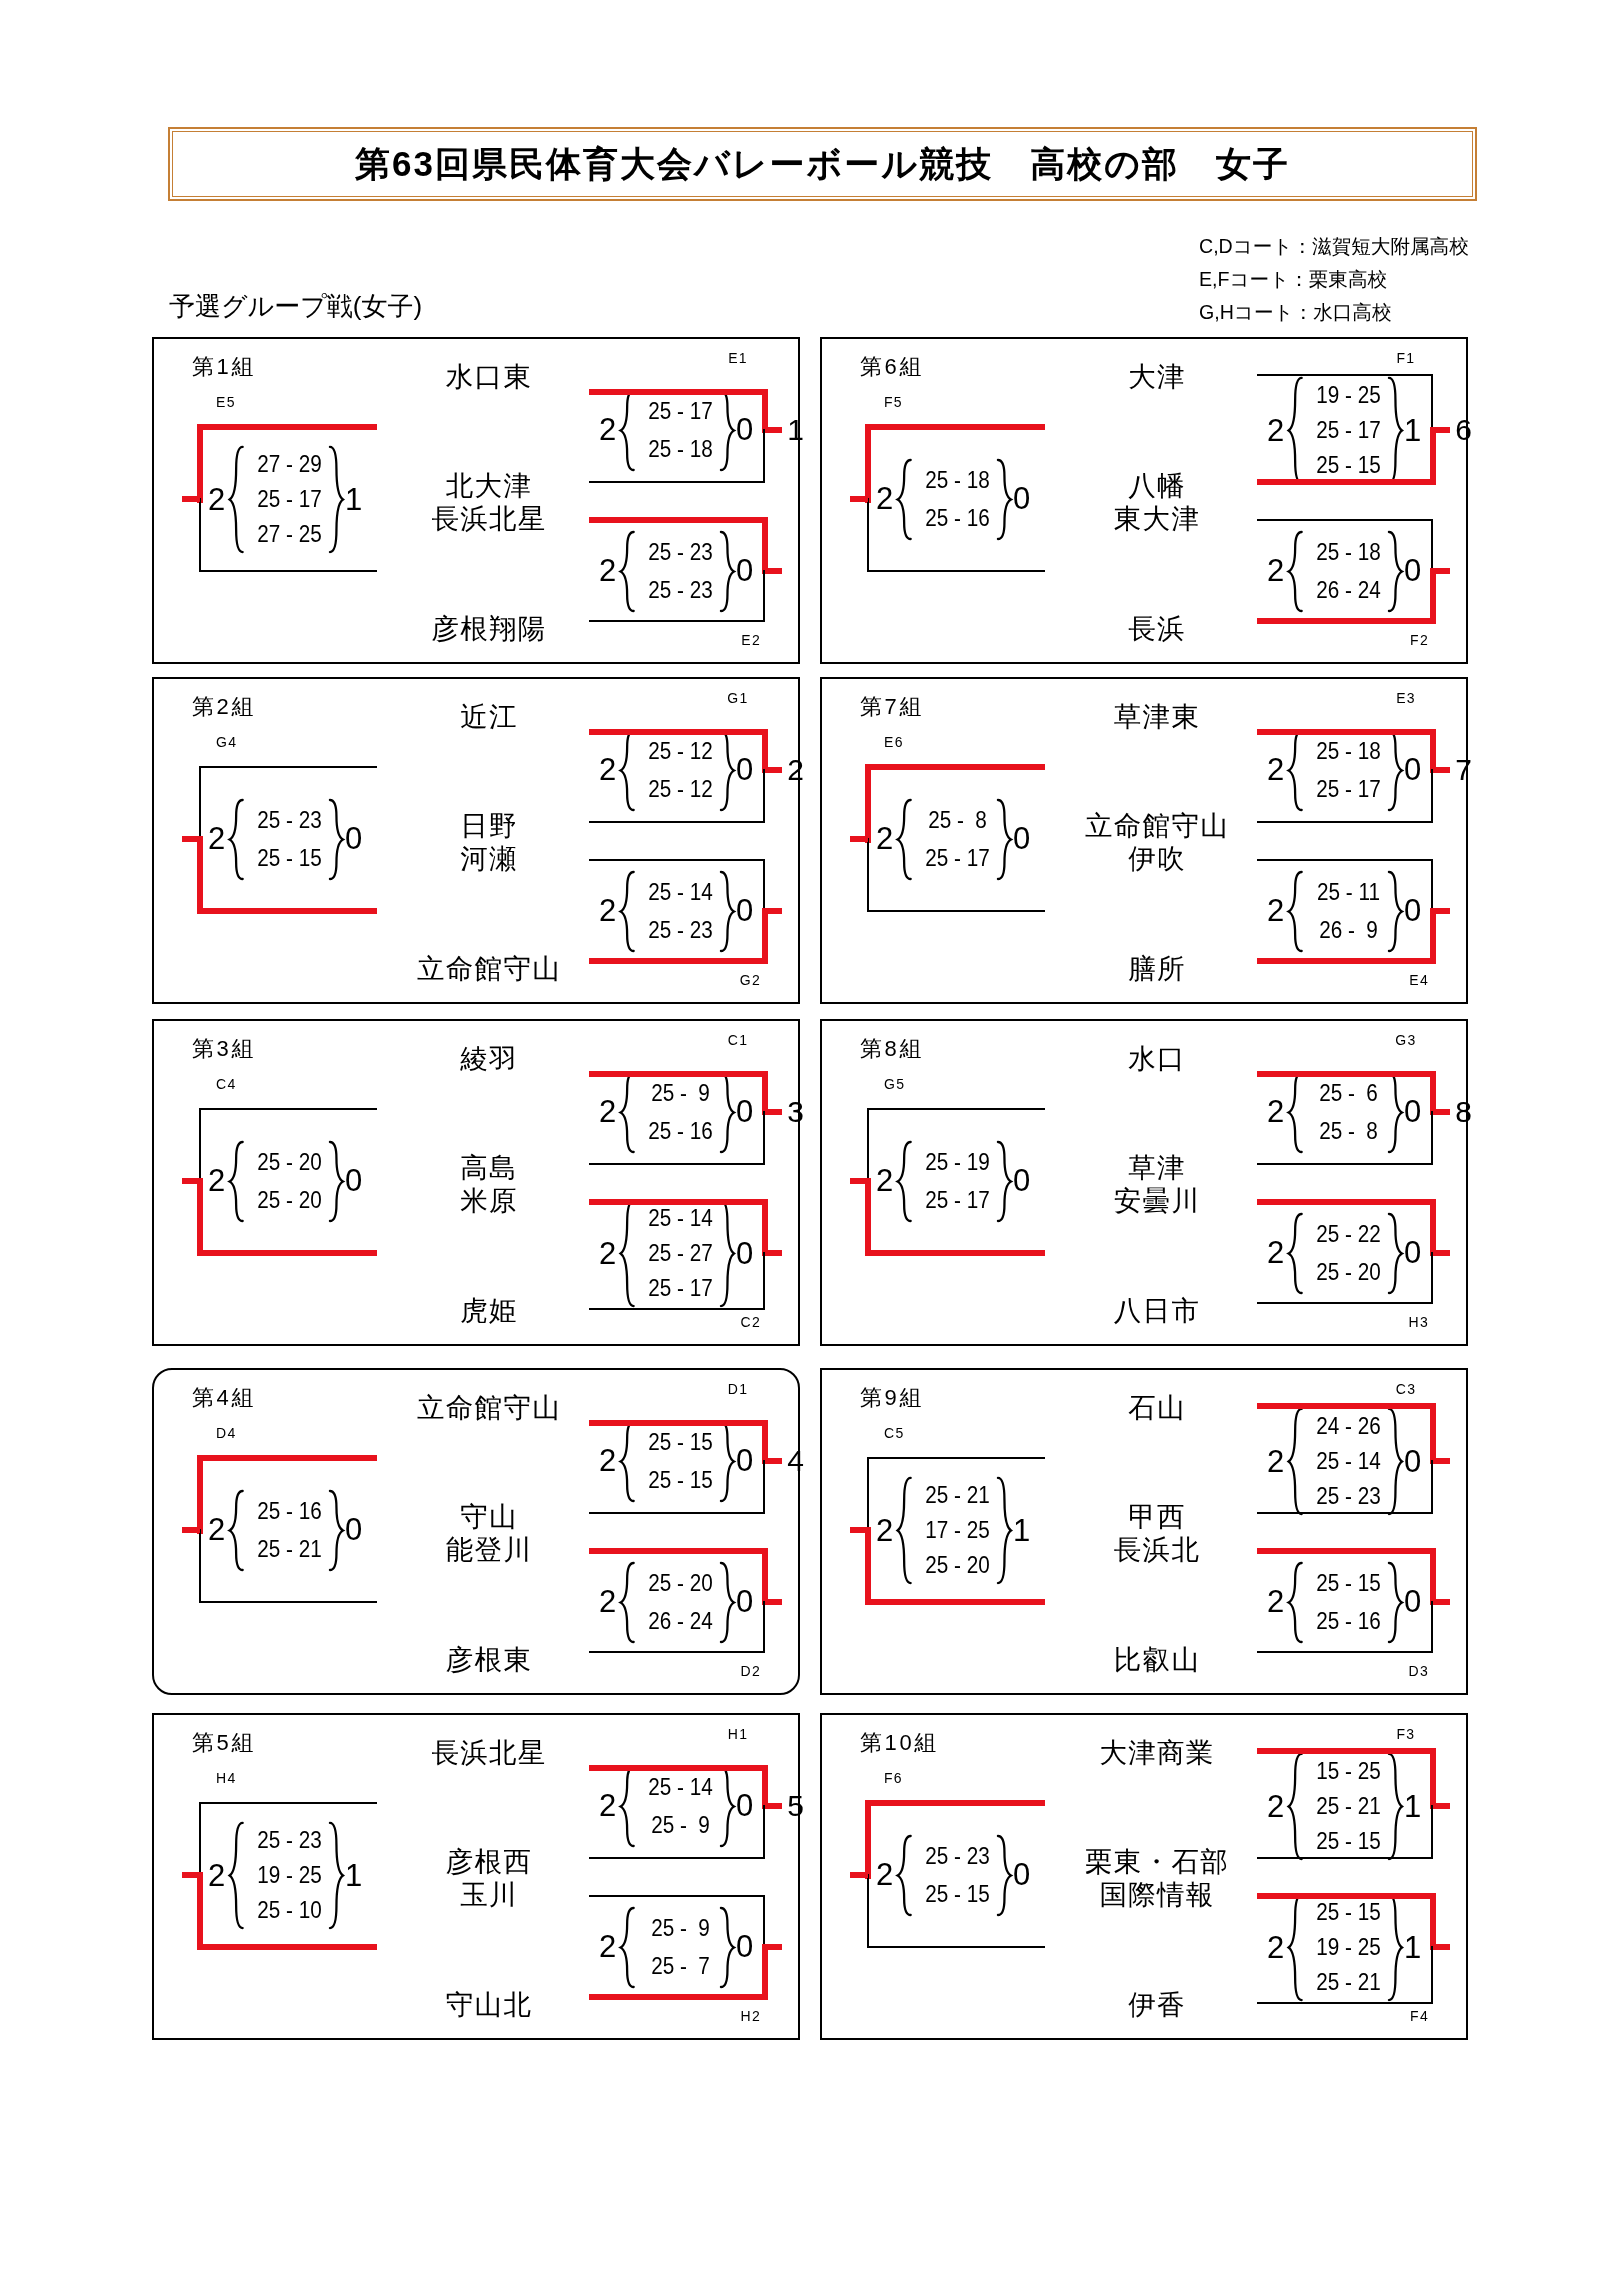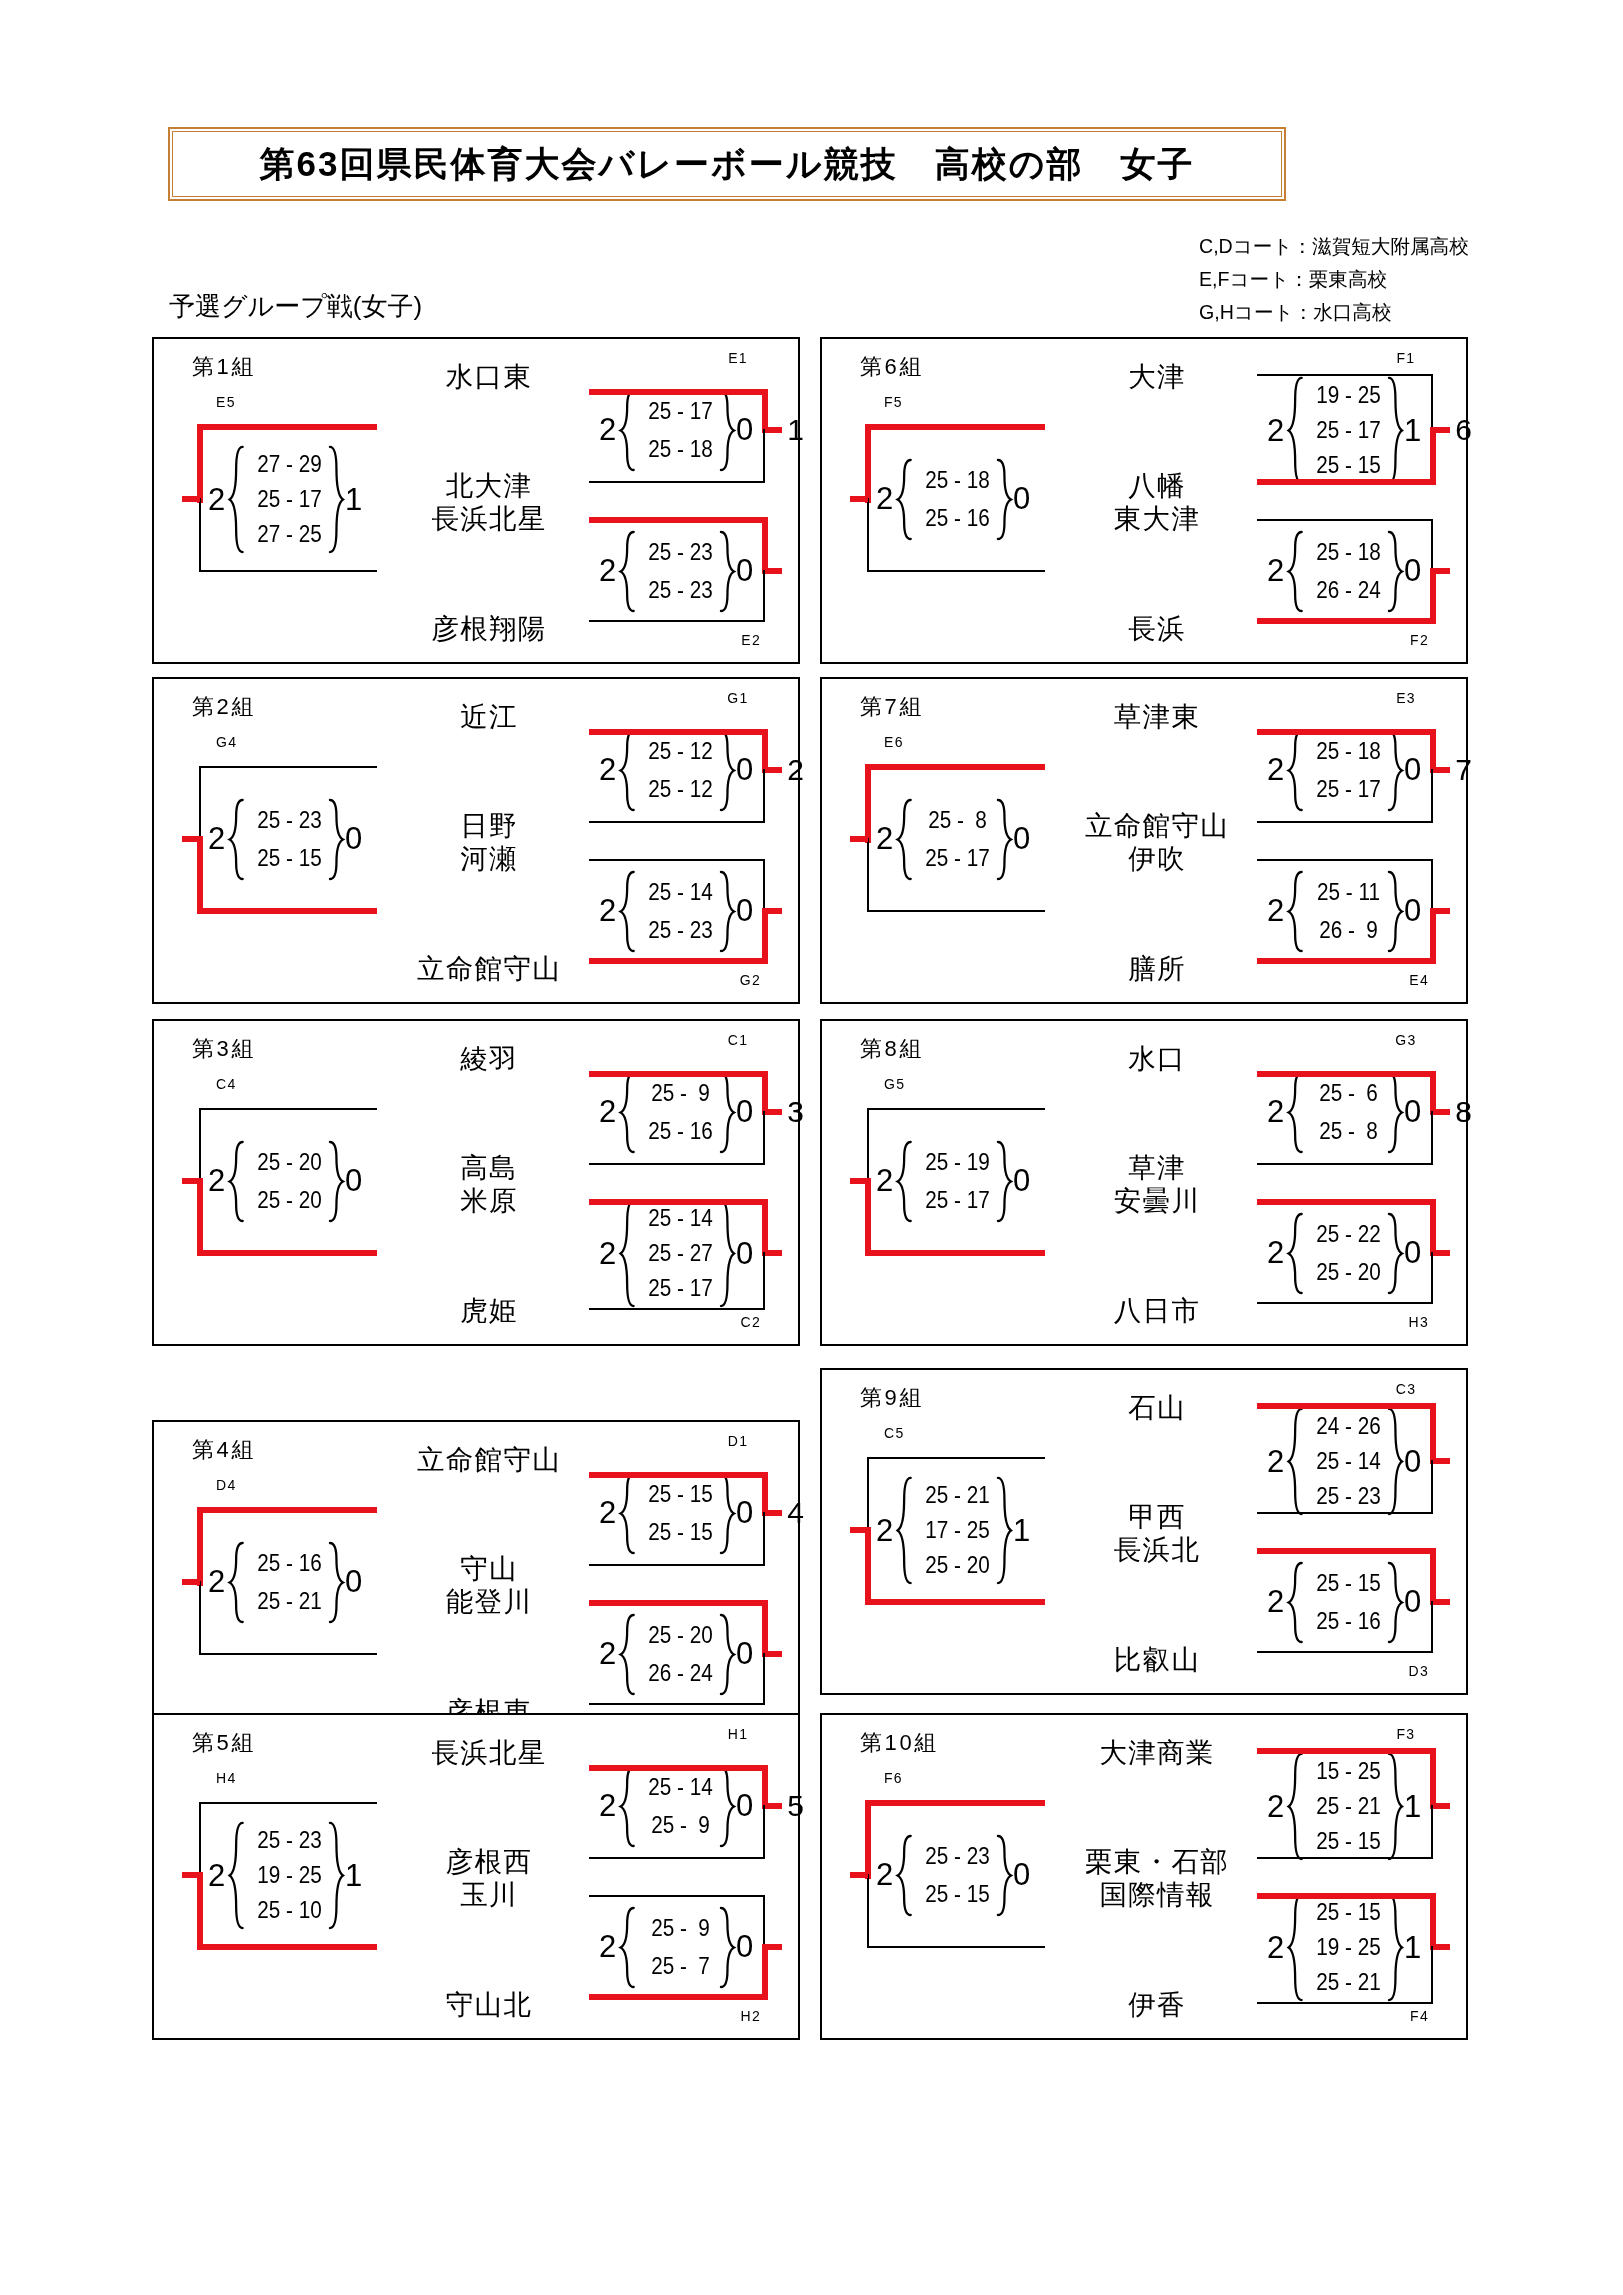--- a/index.html
+++ b/index.html
@@ -1,20 +1,20 @@
 <!DOCTYPE html>
 <html style="font-size:10.5px"><head>
 <meta charset="utf-8">
 <style>
   html,body{margin:0;padding:0;}
   body{width:1623px;height:2295px;background:#ffffff;position:relative;
        font-family:"Liberation Sans","DejaVu Sans",sans-serif;color:#000;}
 
   
-  #title-box{position:absolute;left:168px;top:127px;width:1118px;height:74px;
+  #title-box{position:absolute;left:168px;top:127px;width:1309px;height:74px;
              border:2.6px solid #C57F35;box-sizing:border-box;}
   #title-box .inner{position:absolute;inset:2px;border:1.3px solid #C57F35;
              display:flex;align-items:center;justify-content:center;}
   #title-text{font-size:35px;font-weight:bold;letter-spacing:2px;white-space:nowrap;}
   #prelim-label{position:absolute;left:169px;top:289px;font-size:26px;}
   #legend{position:absolute;left:1199px;top:230px;font-size:19.6px;line-height:33px;}
   .legend-line{white-space:nowrap;}
 
   
   .group-box{position:absolute;width:648px;height:327px;border:2.6px solid #000;
@@ -318,21 +318,21 @@
       <div class="ln red" style="top: 50px; height: 44px; left: 608px; width: 5.9px;"></div>
       <div class="ln" style="top: 90px; height: 54px; left: 609px; width: 2.3px;"></div>
       <div class="ln" style="left: 435px; width: 175px; top: 142px; height: 2.3px;"></div>
       <div class="ln red" style="left: 611px; width: 17px; top: 88px; height: 5.9px;"></div>
       <div class="ln red" style="left: 435px; width: 175px; top: 178px; height: 5.9px;"></div>
       <div class="ln red" style="top: 178px; height: 57px; left: 608px; width: 5.9px;"></div>
       <div class="ln" style="top: 231px; height: 58px; left: 609px; width: 2.3px;"></div>
       <div class="ln" style="left: 435px; width: 175px; top: 287px; height: 2.3px;"></div>
       <div class="ln red" style="left: 611px; width: 17px; top: 229px; height: 5.9px;"></div>
     </div>
-    <div class="group-box" style="left: 152px; top: 1420px;">
+    <div class="group-box" style="left: 152px; top: 1368px; border-radius: 20px;">
     <div class="g-label">第4組</div>
 
     <div class="court court-final">D4</div>
     <div class="court court-sf1">D1</div>
     <div class="court court-sf2">D2</div>
 
     <div class="team team-0">立命館守山</div>
     <div class="team team-1">守山</div>
     <div class="team team-2">能登川</div>
     <div class="team team-3">彦根東</div>

